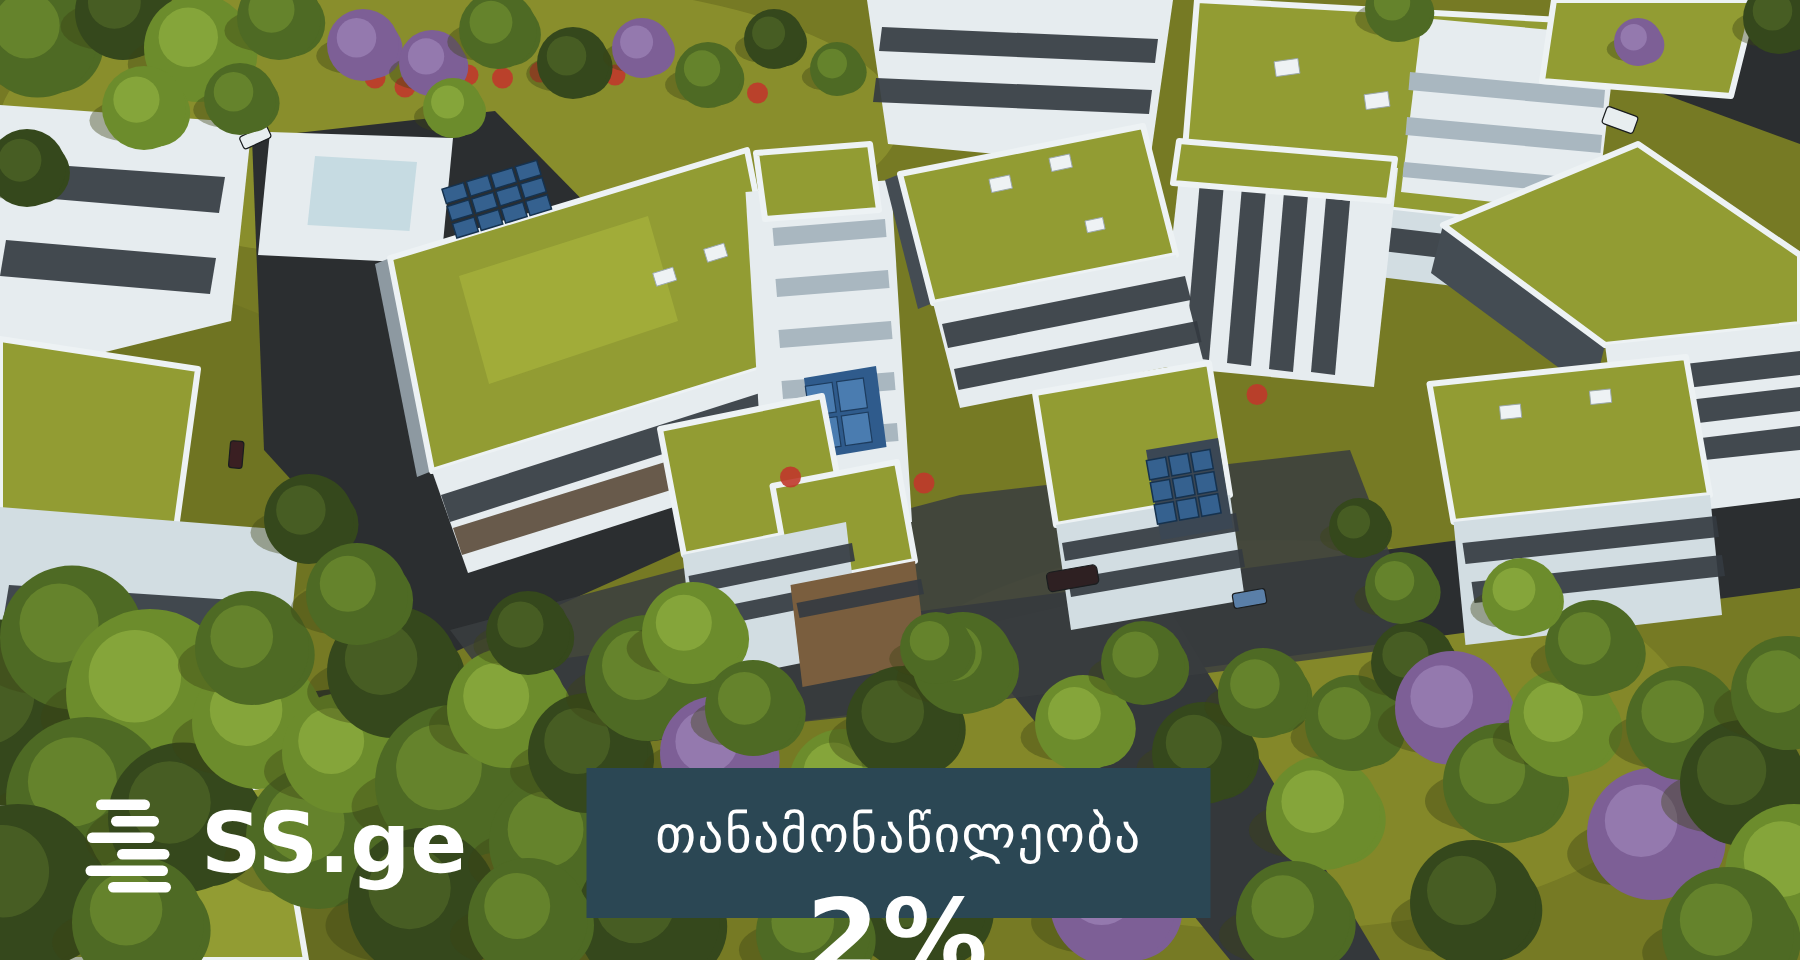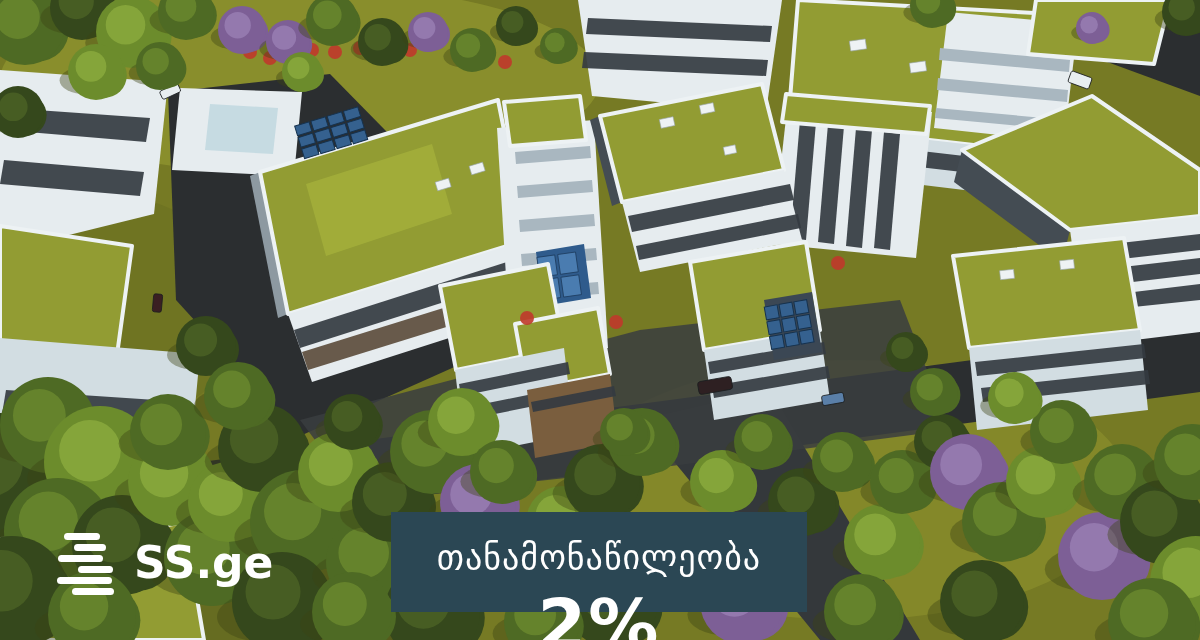--- a/index.html
+++ b/index.html
@@ -35,21 +35,21 @@
   
   .logo{position:absolute;left:57px;top:531px;display:flex;align-items:center;}
   .logo-mark{position:relative;width:60px;height:64px;flex:none;}
   .logo-mark i{position:absolute;height:7px;border-radius:4px;background:var(--text_white,#fff);}
   .b1{left:7px; top:2px; width:36px;}
   .b2{left:17px;top:13px;width:32px;}
   .b3{left:1px; top:24px;width:45px;}
   .b4{left:21px;top:35px;width:35px;}
   .b5{left:0;   top:46px;width:55px;}
   .b6{left:15px;top:57px;width:42px;}
-  .logo-text{margin-left:17px;color:var(--text_white,#fff);font-size:44px;font-weight:bold;letter-spacing:0;line-height:64px;}
+  .logo-text{margin-left:17px;color:var(--text_white,#fff);font-size:56px;font-weight:bold;letter-spacing:0;line-height:64px;}
 
   
   .banner{
     position:absolute;left:391px;top:512px;width:416px;height:100px;
     background:var(--banner_bg,#2b4754);color:var(--text_white,#fff);
     box-shadow:0 0 0 0 transparent;
   }
   .banner-title{margin-top:25px;text-align:center;font-size:34px;letter-spacing:1px;}
   .banner-value{position:absolute;top:72px;left:0;right:0;text-align:center;font-size:70px;font-weight:bold;letter-spacing:2px;}
 </style>

